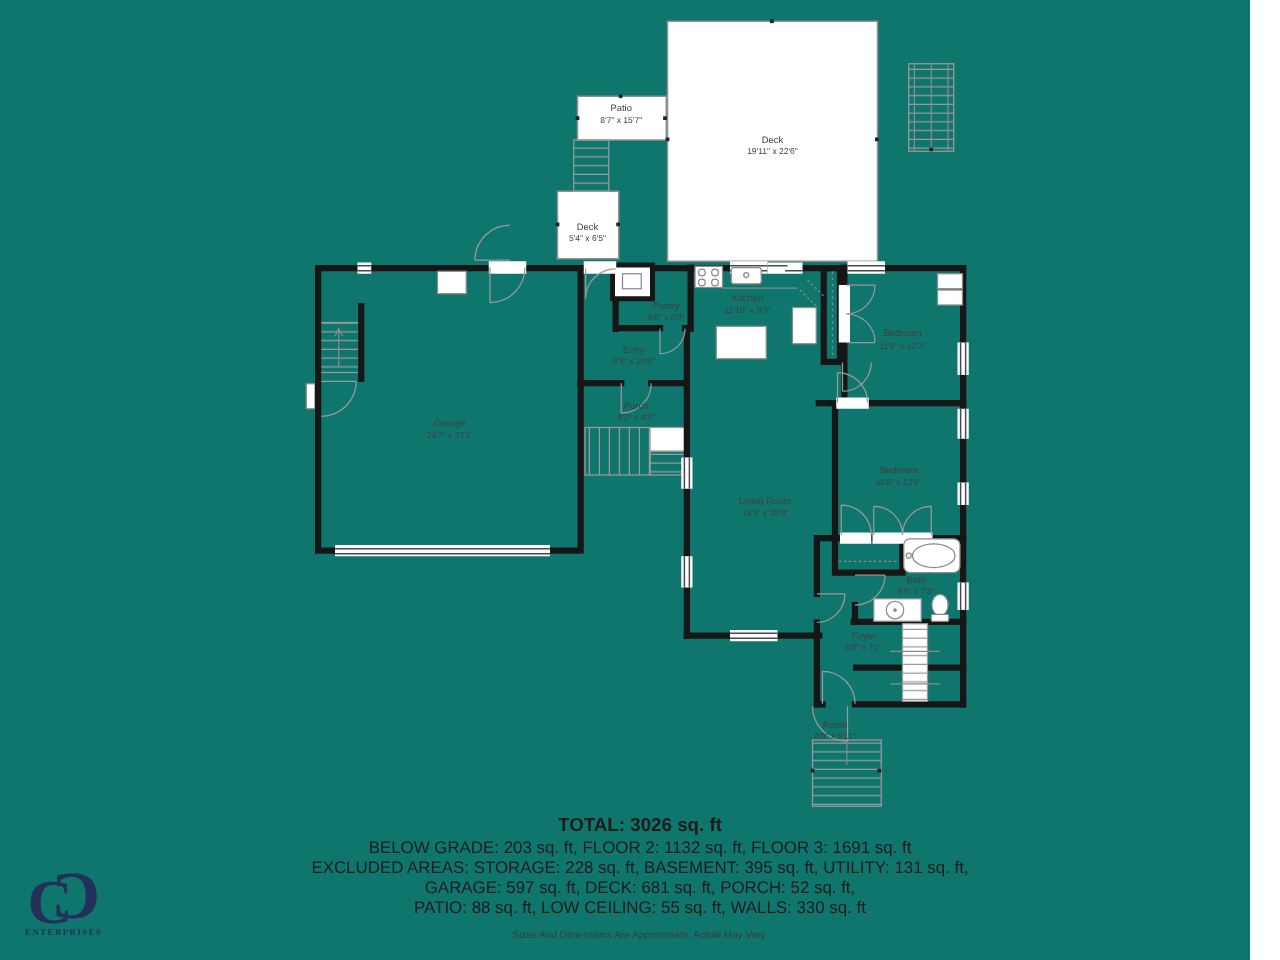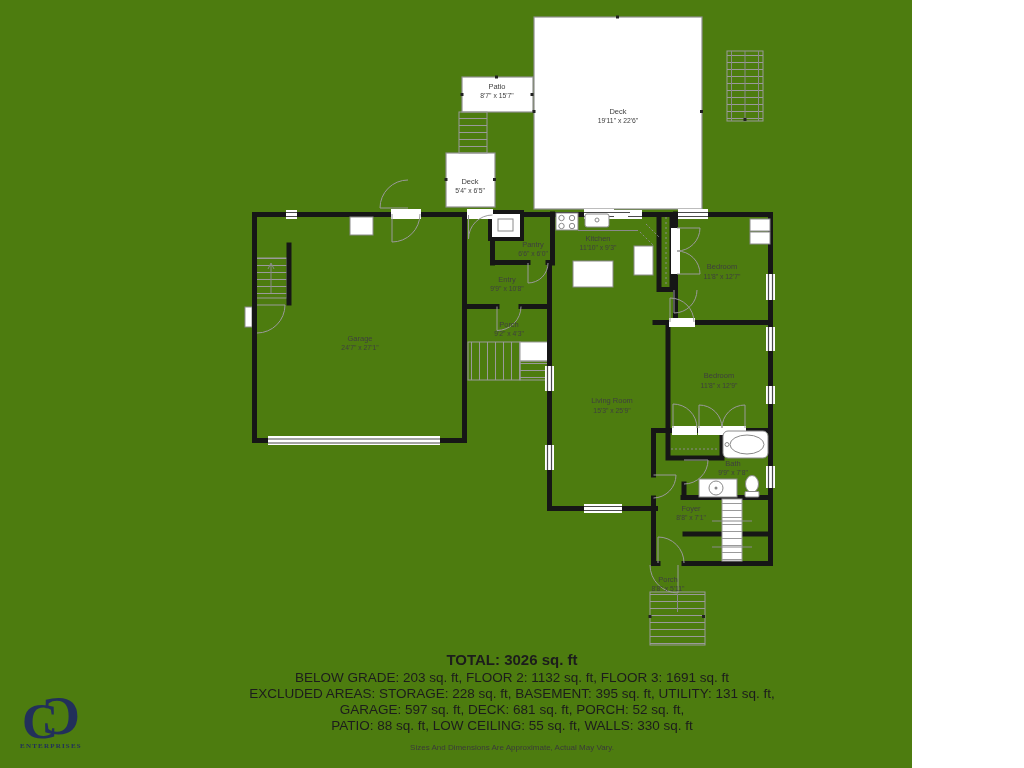--- a/index.html
+++ b/index.html
@@ -1,16 +1,16 @@
 <!DOCTYPE html>
 <html><head>
 <meta charset="utf-8">
 <style>
   html,body{margin:0;padding:0;background:#ffffff;}
-  #page{position:relative;width:912px;height:768px;background:#4d7c0f;overflow:hidden;
+  #page{position:relative;width:1000px;height:768px;background:#0f766e;overflow:hidden;
         font-family:"Liberation Sans",sans-serif;}
   svg{position:absolute;left:0;top:0;}
   .outline{fill:#ffffff;stroke:#8f8f8f;stroke-width:1.2;}
   .wall{stroke:#161616;stroke-width:5;fill:none;stroke-linecap:square;}
   .thin{stroke:#8a8a8a;stroke-width:1;fill:none;}
   .fix{stroke:#8a8a8a;stroke-width:1;fill:#ffffff;}
   .arc{stroke:#9a9a9a;stroke-width:1;fill:none;}
   .winline{stroke:#4a4a4a;stroke-width:1.2;fill:none;}
   .gap{fill:#ffffff;}
   .tick{fill:#222;}

